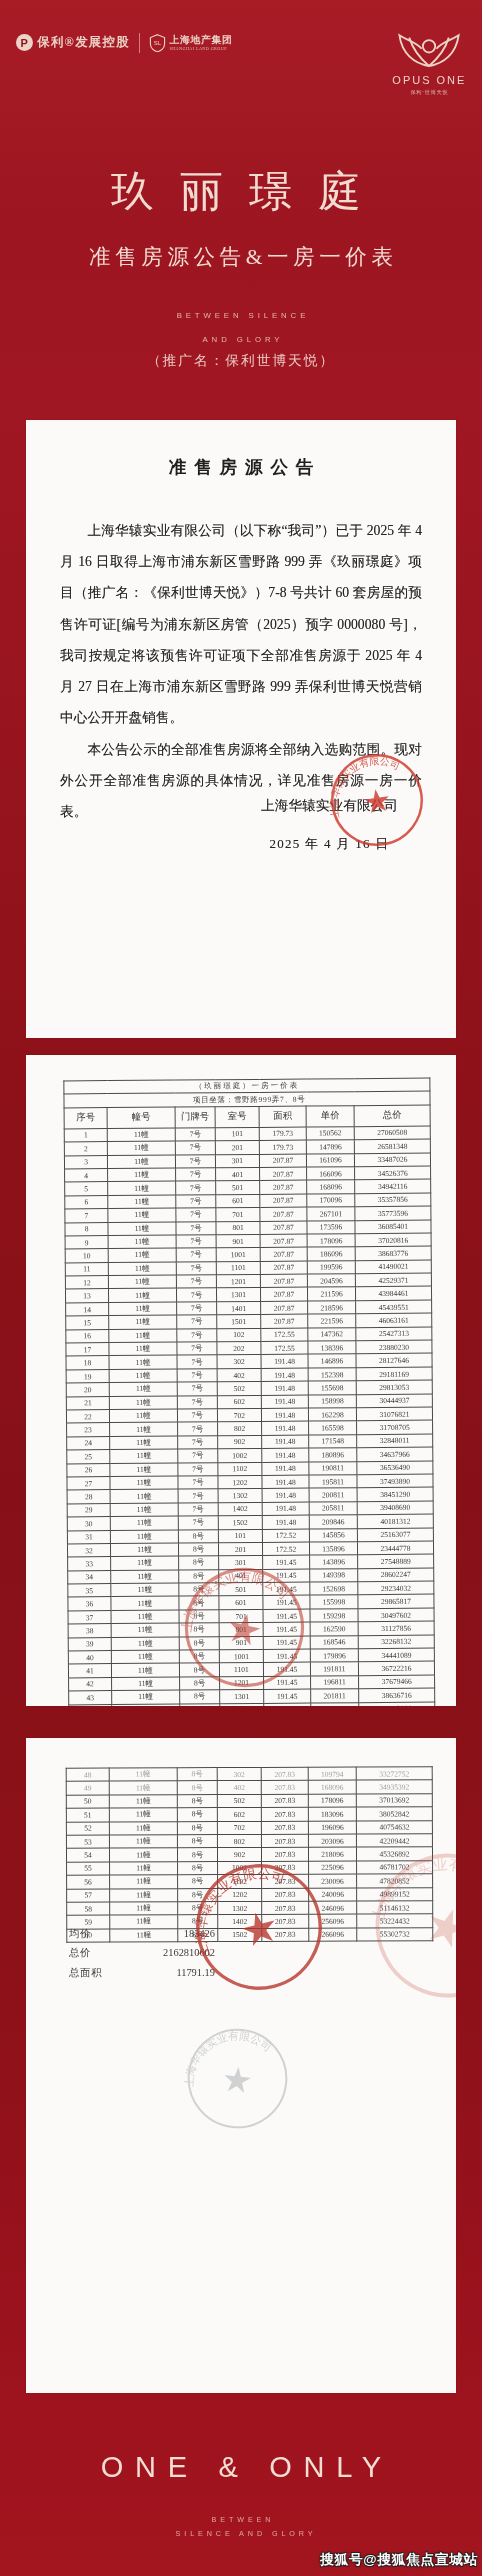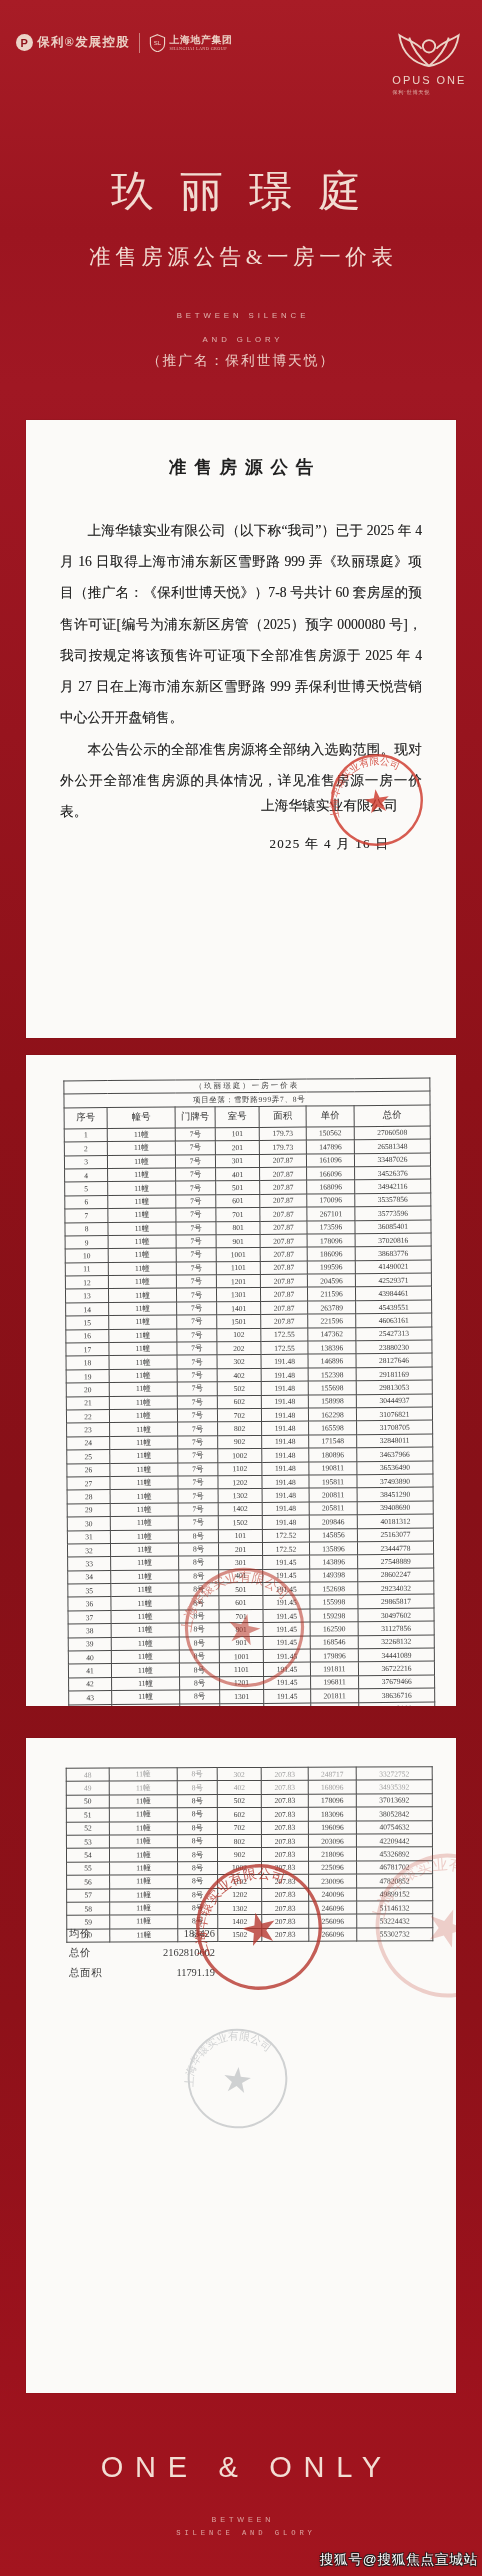--- a/index.html
+++ b/index.html
@@ -11,21 +11,21 @@
   .hdr-left{display:flex;align-items:center;gap:9px;}
   .poly-group{display:flex;align-items:center;gap:4.6px;}
   .poly-mark{width:17px;height:17px;border-radius:50%;background:#ecd3c7;color:#8e1119;font-family:"Liberation Sans",sans-serif;
              font-weight:bold;font-size:11px;display:flex;align-items:center;justify-content:center;}
   .poly-text{font-size:12.4px;letter-spacing:1.3px;font-weight:bold;}
   .hdr-divider{width:0.7px;height:19.5px;background:rgba(236,211,199,.55);}
   .sl-group{display:flex;align-items:center;gap:3.9px;}
   .sl-shield{width:17px;height:18px;color:#ecd3c7;}
   .sl-cn{font-size:9.8px;font-weight:bold;letter-spacing:0.7px;line-height:1.1;}
   .sl-en{font-size:4.2px;letter-spacing:0.4px;opacity:.85;}
-  .hdr-right{text-align:left;margin-top:-3.9px;}
+  .hdr-right{text-align:center;margin-top:-3.9px;}
   .opus-emblem{width:34px;height:21px;color:#ecd3c7;margin:0 auto;}
   .opus-text{font-family:"Liberation Sans",sans-serif;font-size:11px;letter-spacing:2px;margin-top:1.3px;}
   .opus-sub{font-size:5.2px;letter-spacing:0.7px;opacity:.8;margin-top:2.6px;}
   
   .hero{position:absolute;left:0;right:0;text-align:center;color:#f2dcd2;}
   .hero-title{top:163px;font-size:43px;letter-spacing:26px;padding-left:16px;font-weight:500;}
   .hero-sub{top:242px;font-size:21.5px;letter-spacing:4.6px;padding-left:4.6px;}
   .hero-tag1{top:311px;font-family:"Liberation Sans",sans-serif;font-size:7.8px;letter-spacing:3.9px;padding-left:3.9px;color:rgba(242,220,210,.78);}
   .hero-tag2{top:335px;font-family:"Liberation Sans",sans-serif;font-size:7.8px;letter-spacing:3.9px;padding-left:3.9px;color:rgba(242,220,210,.78);}
   .hero-promo{top:352px;font-size:13.7px;letter-spacing:2px;color:rgba(242,220,210,.92);}
@@ -62,22 +62,22 @@
   table.t3 tbody tr:nth-child(1) td,table.t3 tbody tr:nth-child(2) td{color:#9d9d9d;}
   
   .summary{position:absolute;left:43px;top:186px;font-size:10.4px;color:#3a3a3a;line-height:1.85;}
   .sum-row{display:flex;}
   .sum-label{width:48px;text-align:justify;letter-spacing:0.7px;}
   .sum-value{width:98px;text-align:right;}
   
   .ftr{position:absolute;left:0;right:0;text-align:center;color:#f3ded4;}
   .ftr-slogan{top:2451px;font-family:"Liberation Sans",sans-serif;font-size:29px;font-weight:500;letter-spacing:11.7px;padding-left:11.7px;}
   .ftr-t1{top:2515px;font-family:"Liberation Sans",sans-serif;font-size:7.2px;letter-spacing:3.9px;padding-left:3.9px;color:rgba(243,222,212,.7);}
-  .ftr-t2{top:2529px;font-family:Liberation Mono, monospace;font-size:7.2px;letter-spacing:3.9px;padding-left:10px;color:rgba(243,222,212,.7);}
-  .watermark{position:absolute;top:2551px;right:3.9px;font-size:13.7px;font-weight:normal;color:#fff;letter-spacing:0.7px;
+  .ftr-t2{top:2529px;font-family:Liberation Sans, sans-serif;font-size:7.2px;letter-spacing:3.9px;padding-left:10px;color:rgba(243,222,212,.7);}
+  .watermark{position:absolute;top:2551px;right:3.9px;font-size:13.7px;font-weight:bold;color:#fff;letter-spacing:0.7px;
      font-family:"Liberation Sans",sans-serif;
      text-shadow:-0.7px -0.7px 0 #222,0.7px -0.7px 0 #222,-0.7px 0.7px 0 #222,0.7px 0.7px 0 #222,0 0 2.6px rgba(0,0,0,.5);padding-left:25px;}
 </style>
 </head>
 <body>
 
 <div class="page">
 
   <div class="hdr">
     <div class="hdr-left">
@@ -288,21 +288,21 @@
               <td>207.87</td>
               <td>211596</td>
               <td>43984461</td>
             </tr>
             <tr>
               <td>14</td>
               <td>11幢</td>
               <td>7号</td>
               <td>1401</td>
               <td>207.87</td>
-              <td>263789</td>
+              <td>218596</td>
               <td>45439551</td>
             </tr>
             <tr>
               <td>15</td>
               <td>11幢</td>
               <td>7号</td>
               <td>1501</td>
               <td>207.87</td>
               <td>221596</td>
               <td>46063161</td>
@@ -620,21 +620,21 @@
             <col class="c5">
             <col class="c6">
           </colgroup>
         <tbody>
             <tr>
               <td>48</td>
               <td>11幢</td>
               <td>8号</td>
               <td>302</td>
               <td>207.83</td>
-              <td>248717</td>
+              <td>109794</td>
               <td>33272752</td>
             </tr>
             <tr>
               <td>49</td>
               <td>11幢</td>
               <td>8号</td>
               <td>402</td>
               <td>207.83</td>
               <td>168096</td>
               <td>34935392</td>

